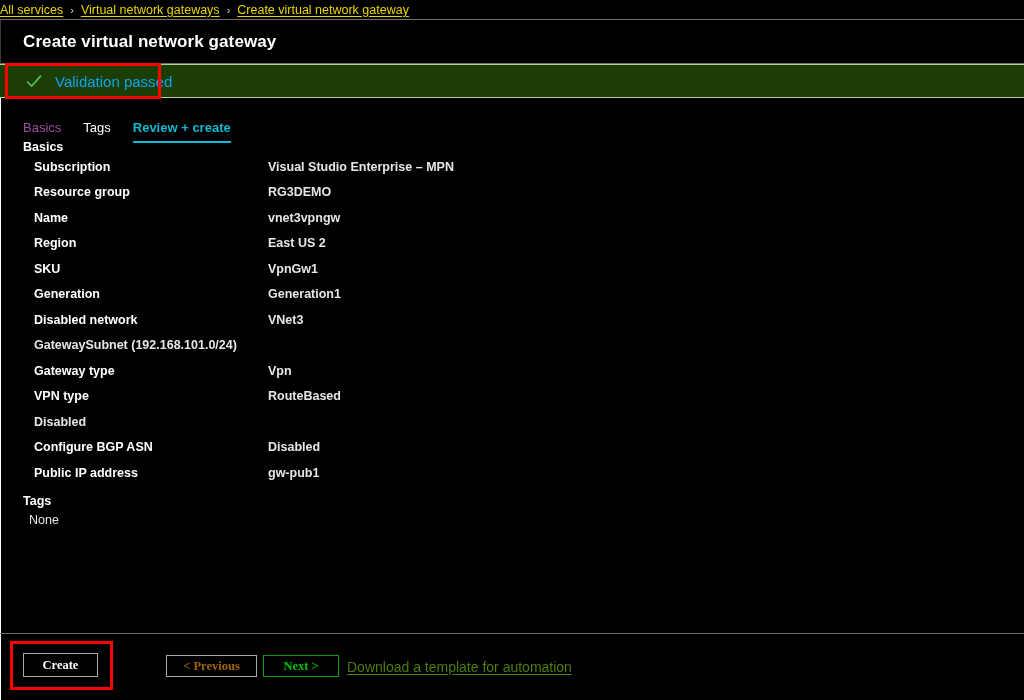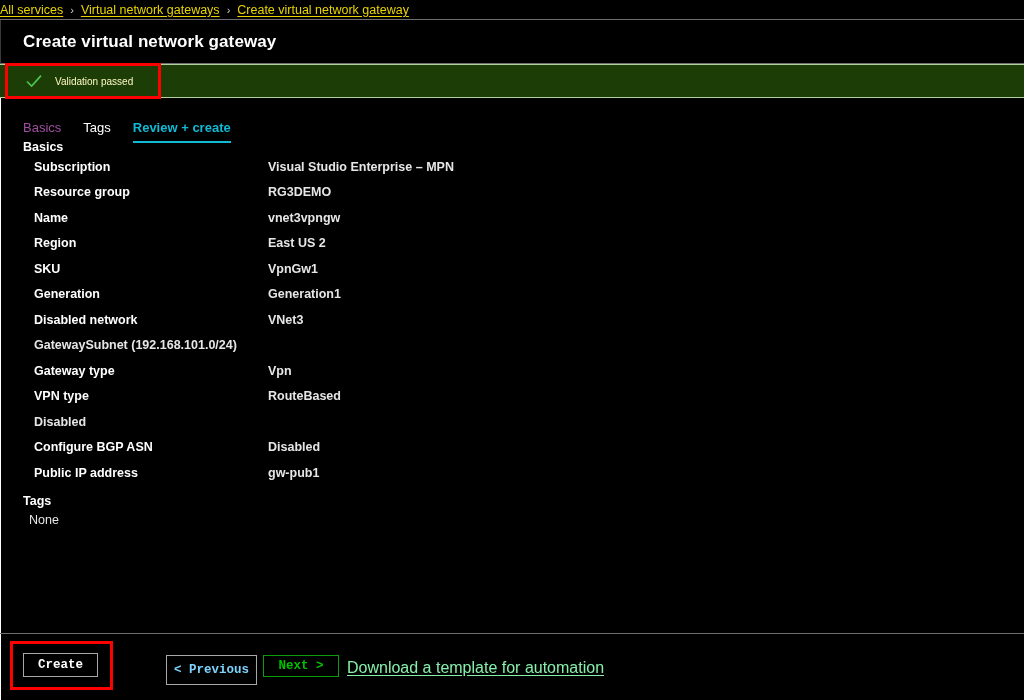--- a/index.html
+++ b/index.html
@@ -68,22 +68,22 @@
     box-sizing: border-box;
   }
   .banner-check {
     width: 18px;
     height: 18px;
     margin-right: 12px;
     display: inline-block;
     flex: none;
   }
   .banner-text {
-    font-size: 10px;
-    color: #fef9c3;
+    font-size: 15px;
+    color: #0ea5e9;
   }
 
   
   .content-wrap {
     position: relative;
     height: 604px;
     border-left: 1px solid #ffffff;
     box-sizing: border-box;
   }
 
@@ -156,21 +156,21 @@
     position: absolute;
     left: 0;
     top: 634px;
     width: 1024px;
     height: 66px;
     display: flex;
     align-items: center;
     box-sizing: border-box;
   }
   .btn {
-    font-family: Liberation Mono, monospace;
+    font-family: Liberation Serif, serif;
     font-size: 12.5px;
     background: #000000;
     cursor: pointer;
     display: flex;
     align-items: center;
     justify-content: center;
     box-sizing: border-box;
     white-space: nowrap;
   }
   .btn-create {
@@ -181,41 +181,41 @@
     height: 24px;
     border: 1px solid #a8a8a8;
     color: #ffffff;
     font-weight: bold;
   }
   .btn-prev {
     position: absolute;
     left: 166px;
     top: 655px;
     width: 91px;
-    height: 30px;
+    height: 22px;
     border: 1px solid #a8a8a8;
-    color: #7dd3fc;
+    color: #a16207;
     font-weight: bold;
   }
   .btn-next {
     position: absolute;
     left: 263px;
     top: 655px;
     width: 76px;
     height: 22px;
     border: 1px solid #0c9c0c;
     color: #00c000;
     font-weight: bold;
   }
   .footer-link {
     position: absolute;
     left: 347px;
     top: 659px;
-    font-size: 16px;
-    color: #86efac;
+    font-size: 14px;
+    color: #4d7c0f;
     text-decoration: underline;
     text-underline-offset: 2px;
     cursor: pointer;
     white-space: nowrap;
   }
 
   
   .annot {
     position: absolute;
     border: 3px solid #ff0000;

